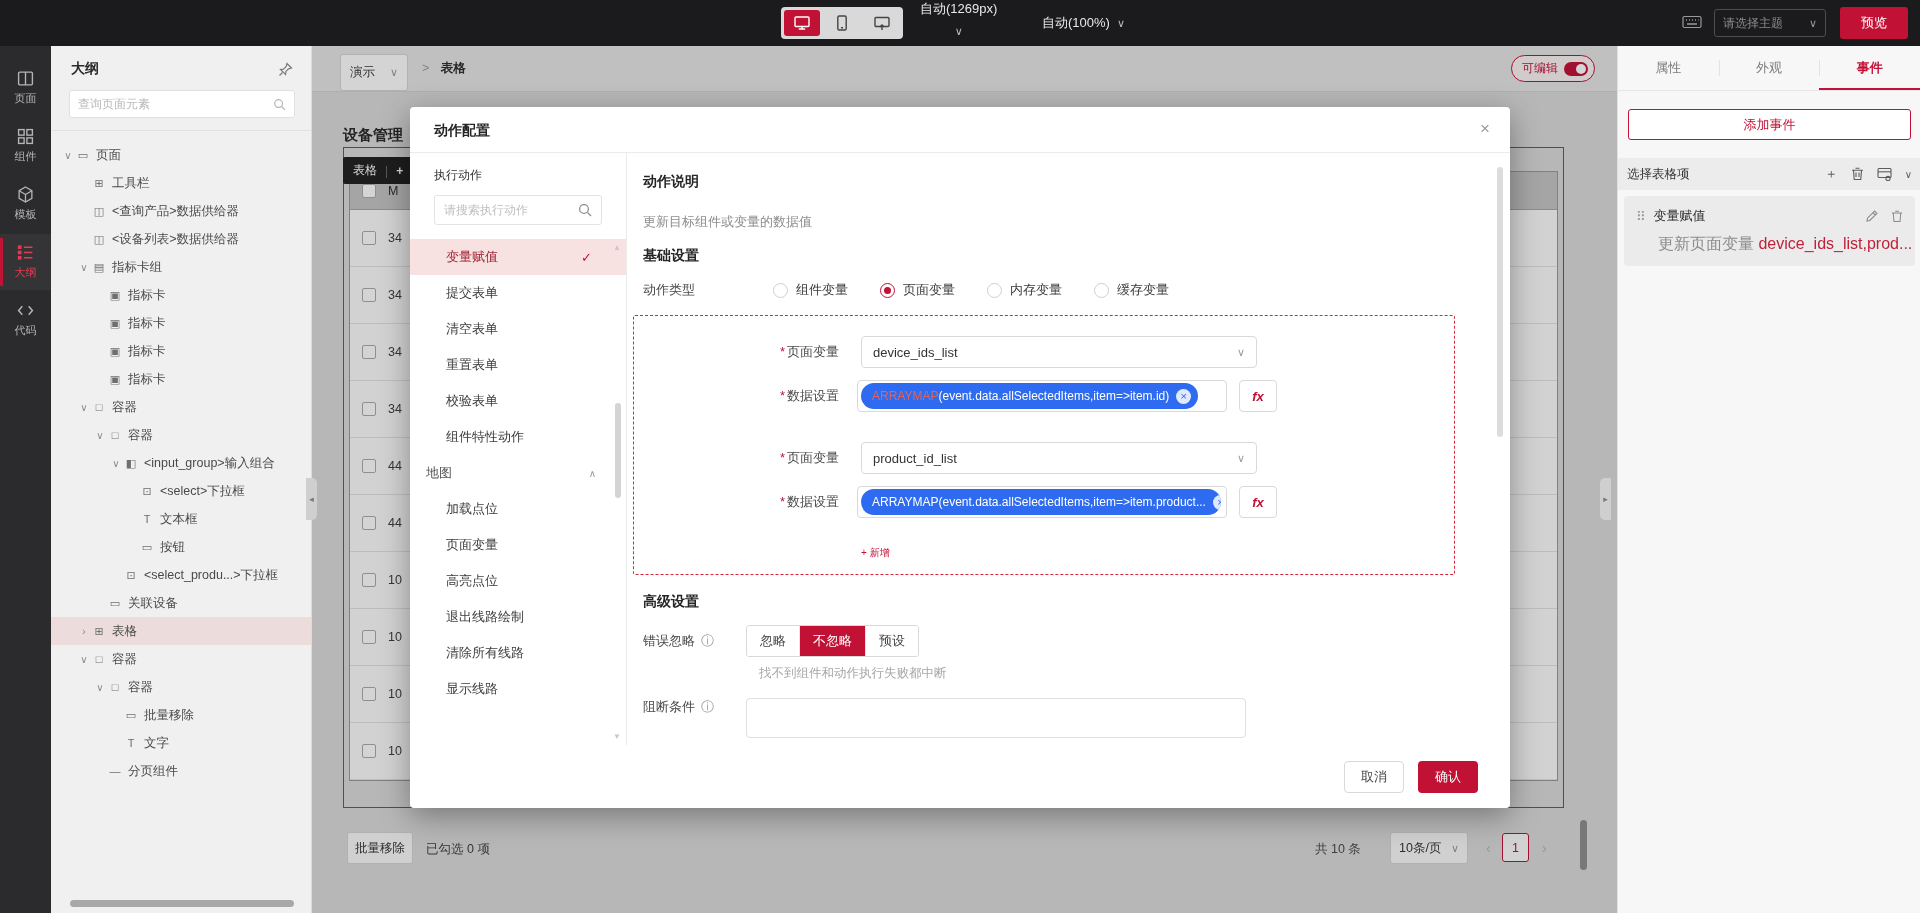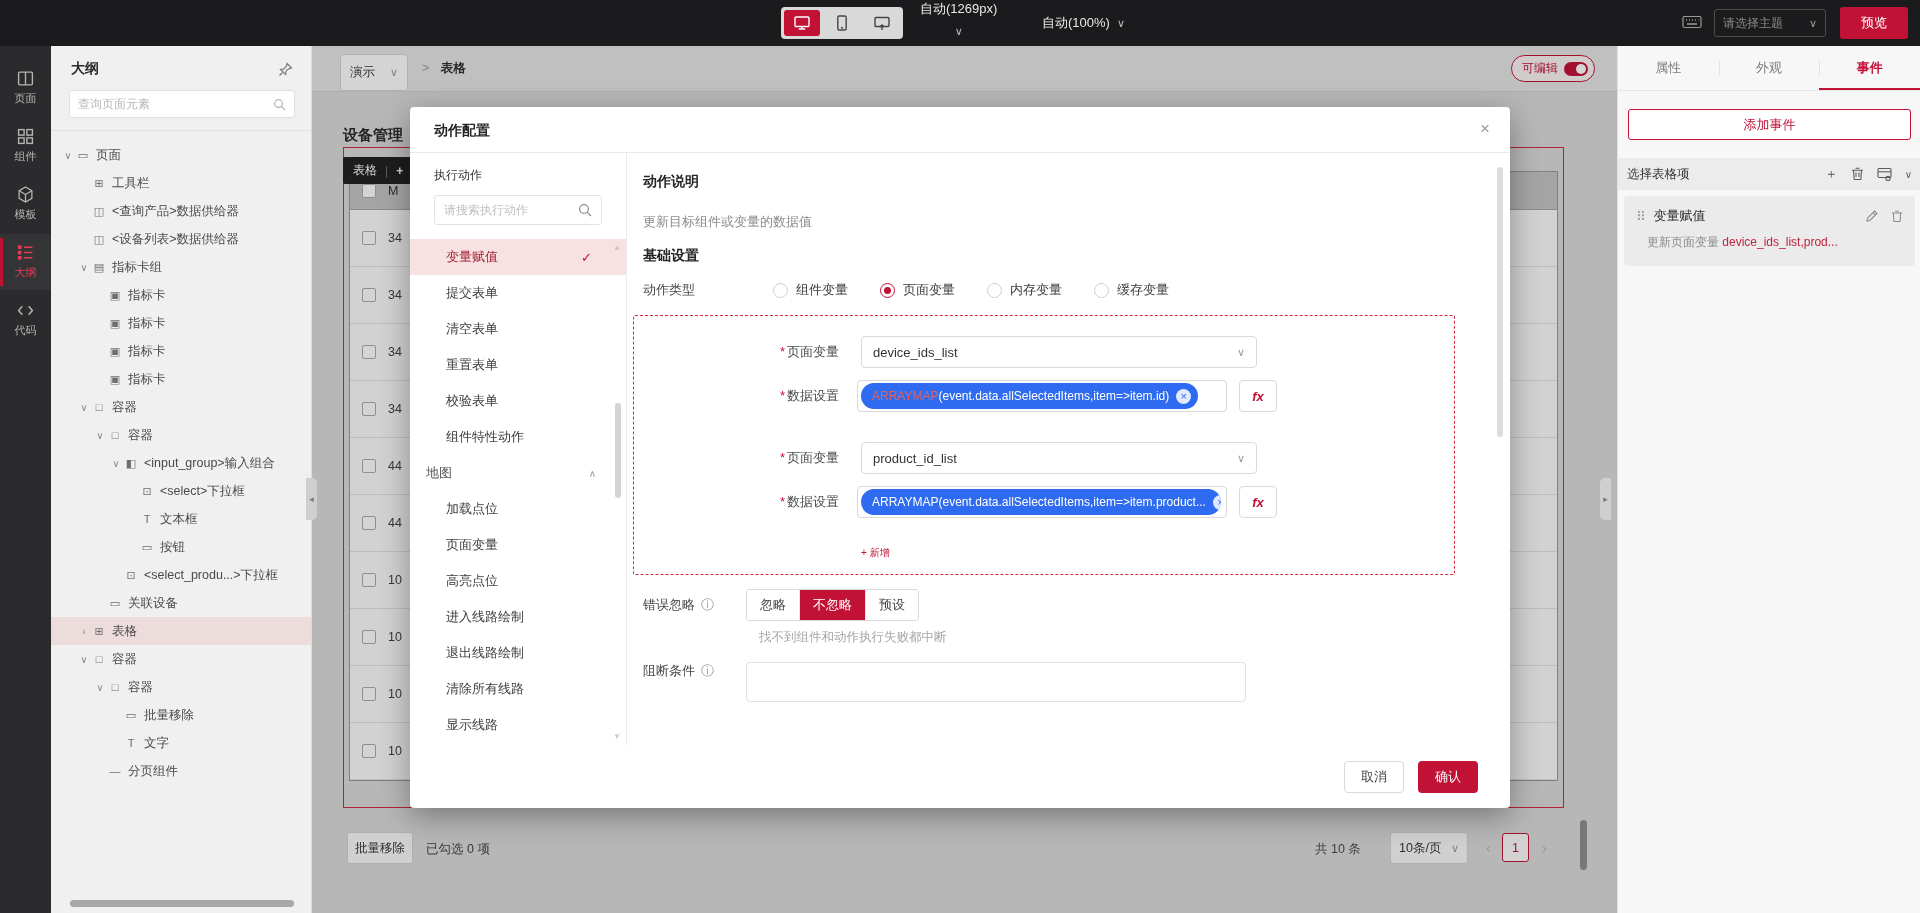--- a/index.html
+++ b/index.html
@@ -199,21 +199,21 @@
   .evt-section-title { font-size:12.5px; color:#333; flex:1; }
   .evt-hd-icons { display:flex; align-items:center; gap:13px; color:#5c5c5c; }
   .evt-hd-icons .ic { cursor:pointer; display:flex; align-items:center; font-size:13px; }
   .evt-card { position:absolute; left:6px; top:150px; width:291px; height:70px; background:#ebebeb;
     border-radius:4px; padding:11px 12px; }
   .evt-card-top { display:flex; align-items:center; }
   .drag-handle { color:#9a9a9a; font-size:13px; letter-spacing:-2px; cursor:grab; }
   .evt-card-title { margin-left:10px; font-size:13px; color:#2c2c2c; flex:1; }
   .evt-card-icons { display:flex; gap:13px; color:#8a8a8a; }
   .evt-card-icons .ic { cursor:pointer; }
-  .evt-card-desc { margin-left:11px; margin-top:9px; font-size:12px; color:#8c8c8c; white-space:nowrap; }
+  .evt-card-desc { margin-left:22px; margin-top:9px; font-size:16px; color:#8c8c8c; white-space:nowrap; }
   .evt-card-desc .vars { color:#c0223b; }
 
   svg { display:block; }
 </style>
 </head>
 <body>
 
 <div id="app">
 
   <div class="topbar">
@@ -576,23 +576,20 @@
             </div>
             <div class="action-group">地图<span class="grp-chev">∧</span></div>
             <div class="action-item">
               <span>加载点位</span>
             </div>
             <div class="action-item">
               <span>页面变量</span>
             </div>
             <div class="action-item">
               <span>高亮点位</span>
-            </div>
-            <div class="action-item">
-              <span>进入线路绘制</span>
             </div>
             <div class="action-item">
               <span>退出线路绘制</span>
             </div>
             <div class="action-item">
               <span>清除所有线路</span>
             </div>
             <div class="action-item">
               <span>显示线路</span>
             </div>
@@ -653,20 +650,21 @@
               <span class="vg-label req">数据设置</span>
               <div class="vg-input">
                 <span class="expr-tag">
                   <span>ARRAYMAP</span>
                   <span>(event.data.allSelectedItems,item=&gt;item.product...</span>
                   <span class="expr-close">×</span>
                 </span>
               </div>
               <button class="fx-btn">fx</button>
             </div><div class="add-row"><span>+ </span><span>新增</span></div></div>
+        <div class="sec-title adv-title">高级设置</div>
         <div class="err-row">
           <span class="row-label">错误忽略</span>
           <span class="info-icon">ⓘ</span>
           <div class="segmented" id="error-segmented">
               <span class="seg-opt">忽略</span>
               <span class="seg-opt selected">不忽略</span>
               <span class="seg-opt">预设</span>
             </div>
         </div>
         <div class="err-hint">找不到组件和动作执行失败都中断</div>

